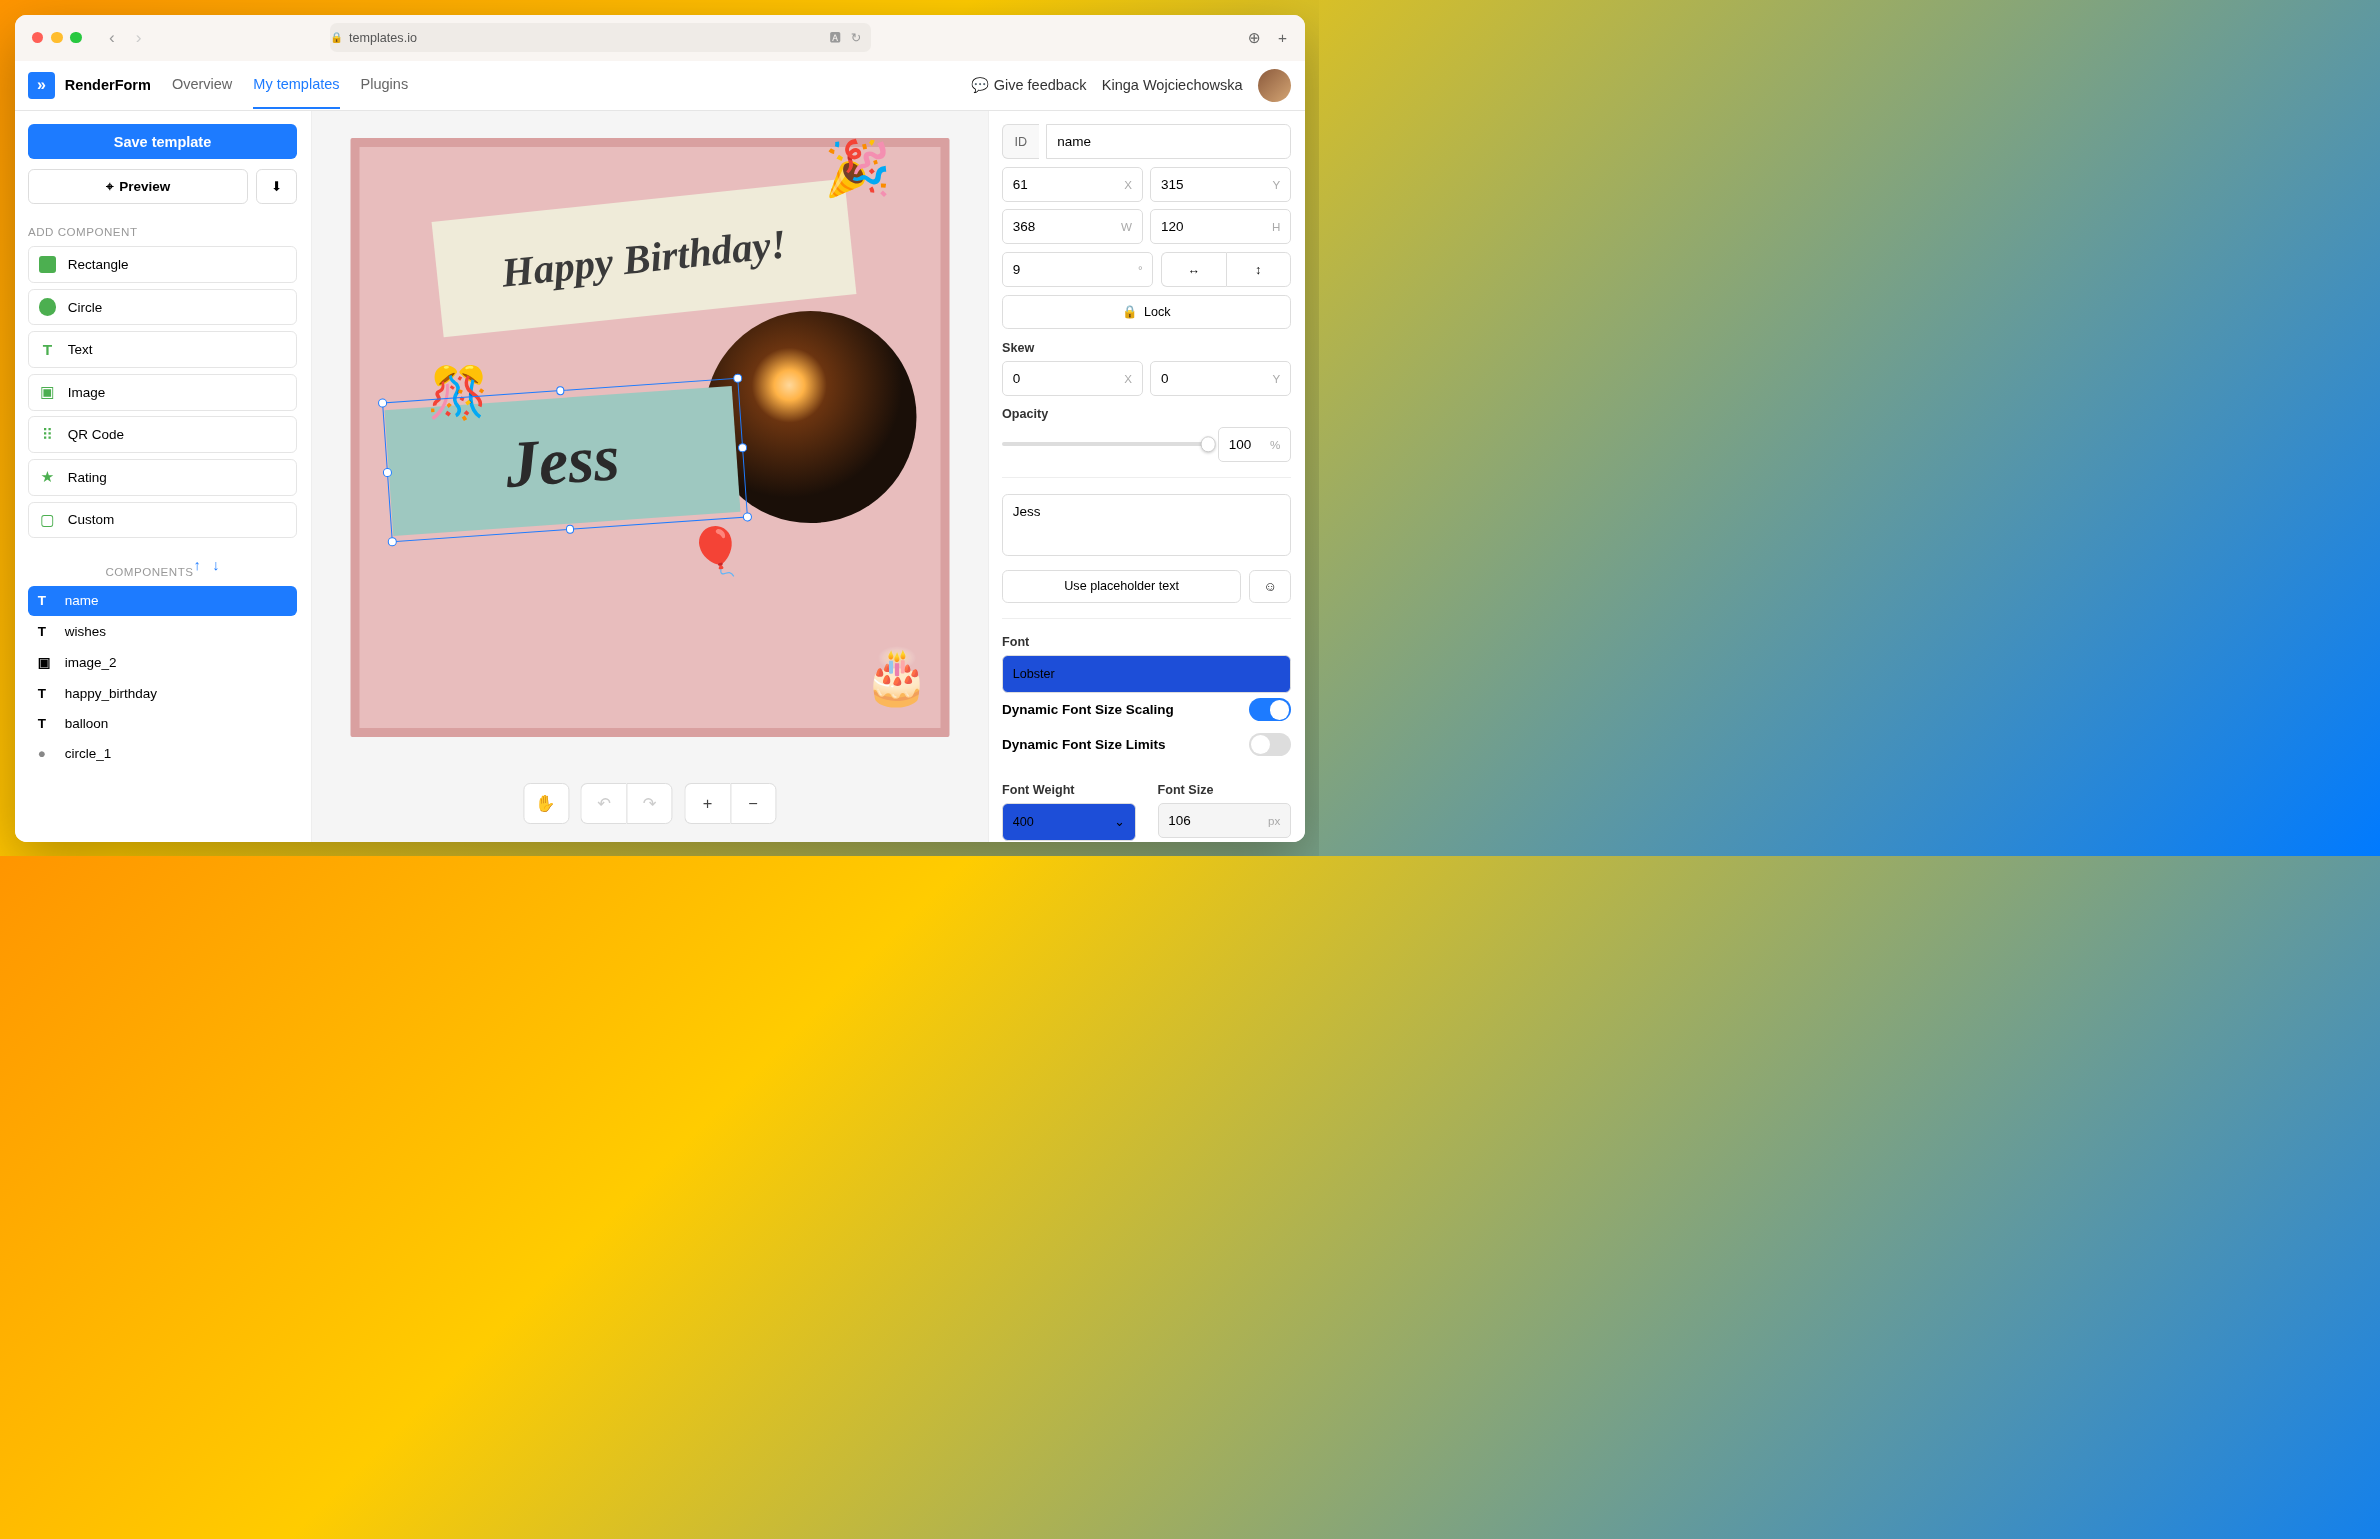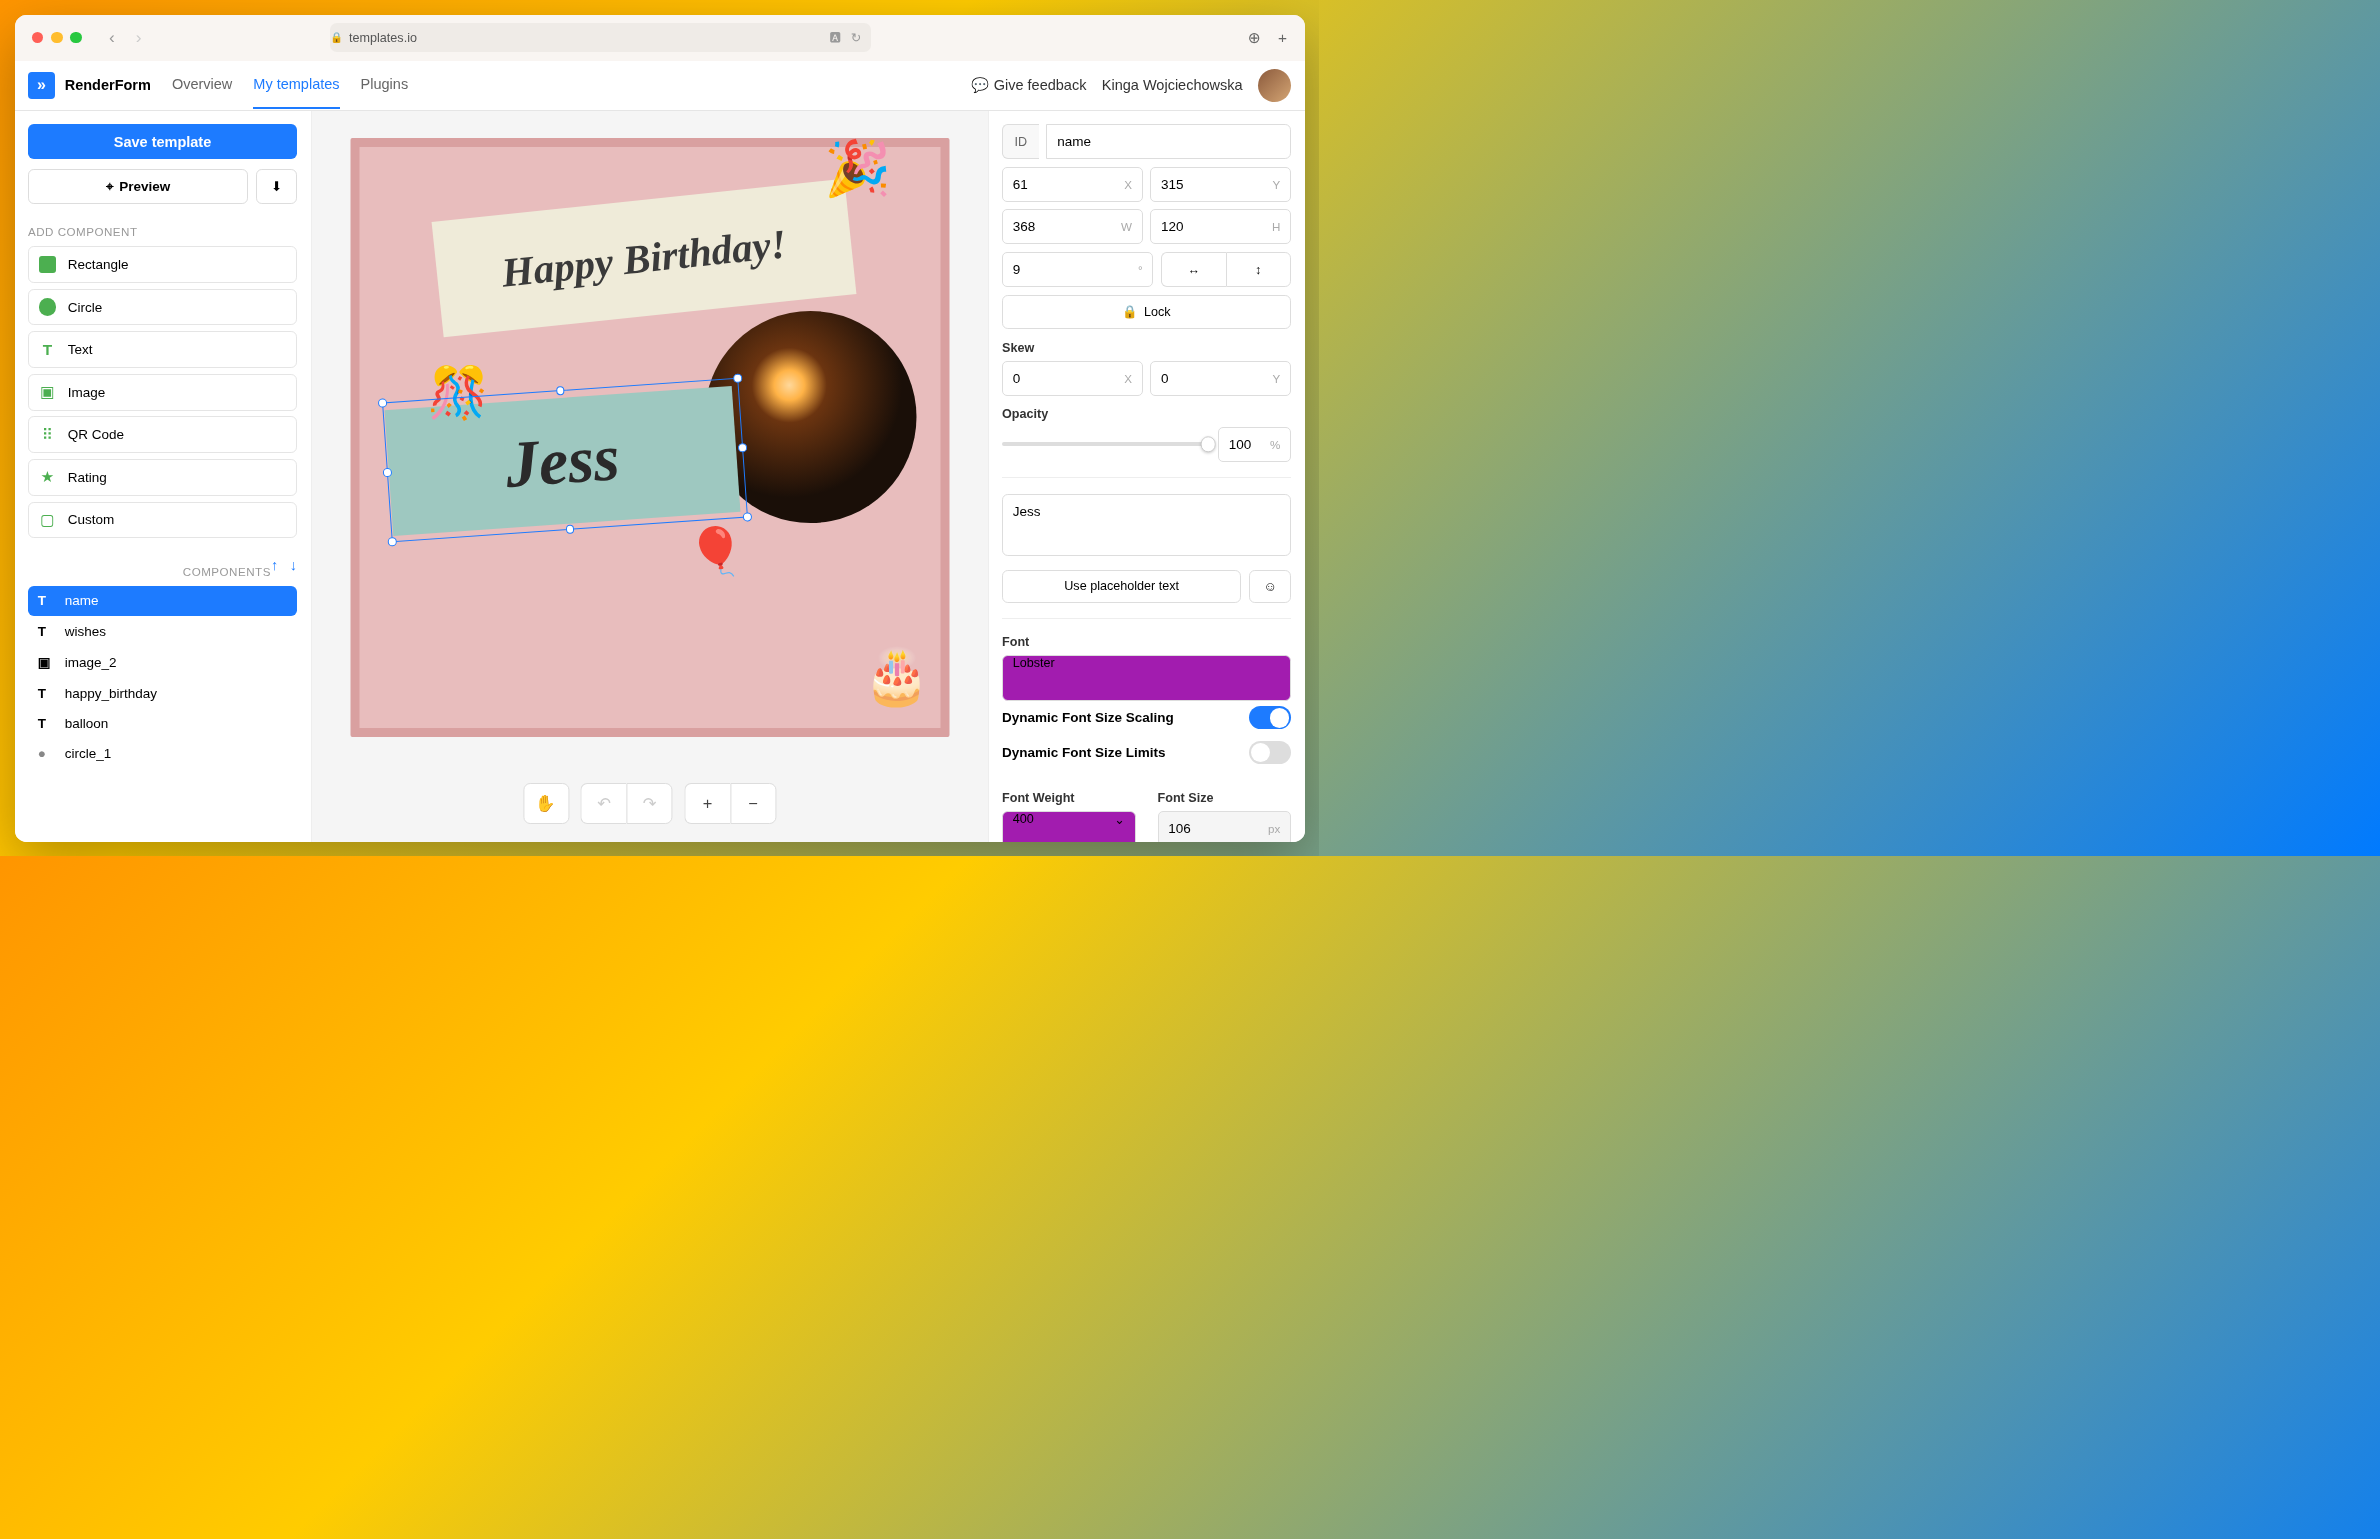--- a/index.html
+++ b/index.html
@@ -25,21 +25,21 @@
 .left{width:297px;border-right:1px solid #eee;padding:13.5px;overflow-y:auto}
 .btn-primary{width:100%;background:#1D7BFF;color:#fff;border:none;border-radius:5.8px;padding:9.7px;font-size:14.5px;font-weight:600;cursor:pointer}
 .btn-row{display:flex;gap:7.7px;margin-top:9.7px}
 .btn-secondary{flex:1;background:#fff;border:1px solid #ddd;border-radius:5.8px;padding:8.7px;font-size:13.5px;font-weight:600;display:flex;align-items:center;justify-content:center;gap:5.8px;cursor:pointer}
 .btn-icon{width:41px;background:#fff;border:1px solid #ddd;border-radius:5.8px;display:flex;align-items:center;justify-content:center;cursor:pointer}
 .sect-title{font-size:11.6px;letter-spacing:0.5px;color:#999;text-transform:uppercase;margin:21px 0 7.7px}
 .comp-item{display:flex;align-items:center;gap:11.6px;padding:8.7px 9.7px;border:1px solid #e5e5e5;border-radius:5.8px;margin-bottom:5.8px;font-size:13.5px;cursor:pointer}
 .comp-icon{width:17.4px;height:17.4px;display:flex;align-items:center;justify-content:center;color:#4CAF50;font-size:15.4px}
 .comp-icon.sq{background:#4CAF50;border-radius:2.9px}
 .comp-icon.ci{background:#4CAF50;border-radius:50%}
-.comp-hdr{display:flex;align-items:center;justify-content:flex-end}
+.comp-hdr{display:flex;align-items:center;justify-content:center}
 .arrows{display:flex;gap:11.6px;color:#1D7BFF;font-size:14.5px}
 .layer{display:flex;align-items:center;gap:9.7px;padding:7.7px 9.7px;border-radius:5.8px;font-size:13.5px;cursor:pointer}
 .layer.active{background:#1D7BFF;color:#fff}
 .layer-icon{width:17.4px;font-size:13.5px;font-weight:bold}
 .canvas{flex:1;background:#F5F5F5;position:relative;overflow:hidden}
 .card{position:absolute;left:50%;top:27px;transform:translateX(-50%);width:599px;height:599px;background:#E8BDBD;border:9.7px solid #D9A0A0;border-radius:1.9px}
 .banner1{position:absolute;left:77px;top:53px;width:415px;height:116px;background:#EFEBD9;transform:rotate(-6deg);display:flex;align-items:center;justify-content:center;font-family:'Brush Script MT',cursive;font-size:41px;font-style:italic;font-weight:bold;color:#3a3a3a}
 .banner2{position:absolute;left:29px;top:251px;width:348px;height:126px;background:#9EC8C0;transform:rotate(-4deg);display:flex;align-items:center;justify-content:center;font-family:'Brush Script MT',cursive;font-size:66px;font-style:italic;font-weight:bold;color:#2a2a2a}
 .sel{position:absolute;left:27px;top:243px;width:357px;height:140px;border:1.4px solid #1D7BFF;transform:rotate(-4deg);pointer-events:none}
 .handle{position:absolute;width:8.7px;height:8.7px;background:#fff;border:1.4px solid #1D7BFF;border-radius:50%}
@@ -73,21 +73,21 @@
 .slider{flex:1;height:3.9px;background:#ddd;border-radius:1.9px;position:relative}
 .slider-thumb{position:absolute;right:0;top:50%;transform:translate(50%,-50%);width:15.4px;height:15.4px;background:#fff;border:1px solid #ccc;border-radius:50%;box-shadow:0 1px 2.9px rgba(0,0,0,0.2)}
 .textarea{width:100%;border:1px solid #ddd;border-radius:5.8px;padding:9.7px;font-size:13.5px;min-height:62px;resize:none;outline:none}
 .toggle-row{display:flex;align-items:center;justify-content:space-between;padding:5.8px 0;font-size:13.5px;font-weight:700}
 .toggle{width:42px;height:23px;border-radius:11.6px;position:relative;cursor:pointer}
 .toggle.on{background:#1D7BFF}.toggle.off{background:#ddd}
 .toggle-knob{position:absolute;width:19.3px;height:19.3px;background:#fff;border-radius:50%;top:1.9px}
 .toggle.on .toggle-knob{right:1.9px}.toggle.off .toggle-knob{left:1.9px}
 .divider{height:1px;background:#eee;margin:15.4px 0}
 .grid2{display:grid;grid-template-columns:1fr 1fr;gap:22px}
-.select{border:1px solid #ddd;border-radius:5.8px;height:46px;display:flex;align-items:flex-start;padding:0 9.7px;background:#a21caf;justify-content:space-between;cursor:pointer}
+.select{border:1px solid #ddd;border-radius:5.8px;height:38px;display:flex;align-items:center;padding:0 9.7px;background:#1d4ed8;justify-content:space-between;cursor:pointer}
 </style>
 </head>
 <body>
 
 <div class="window">
   <div class="titlebar">
     <div class="traffic">
       <div class="dot red"></div>
       <div class="dot yellow"></div>
       <div class="dot green"></div>

